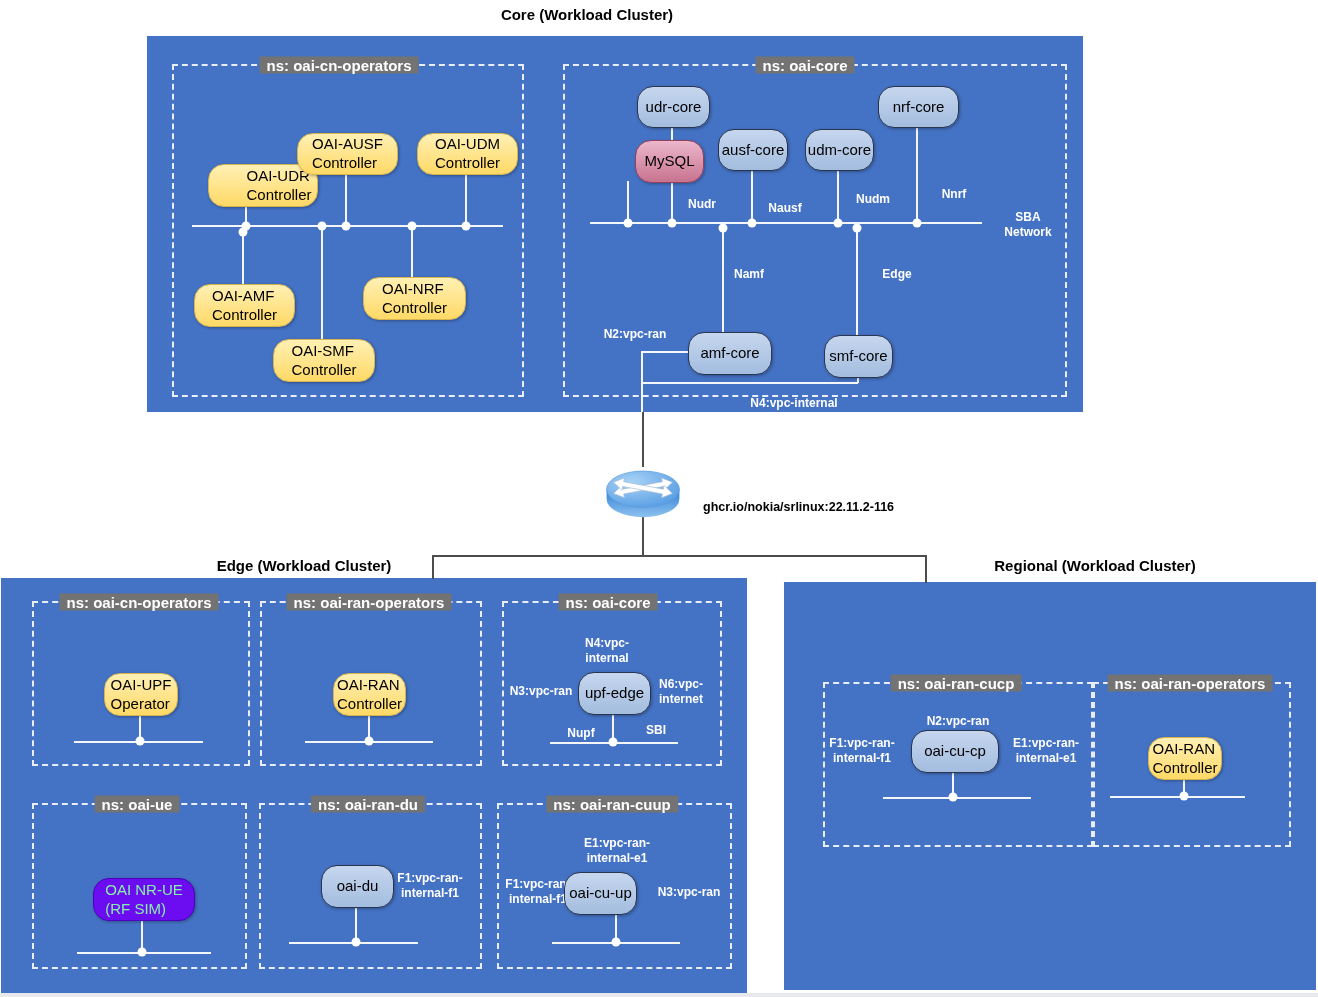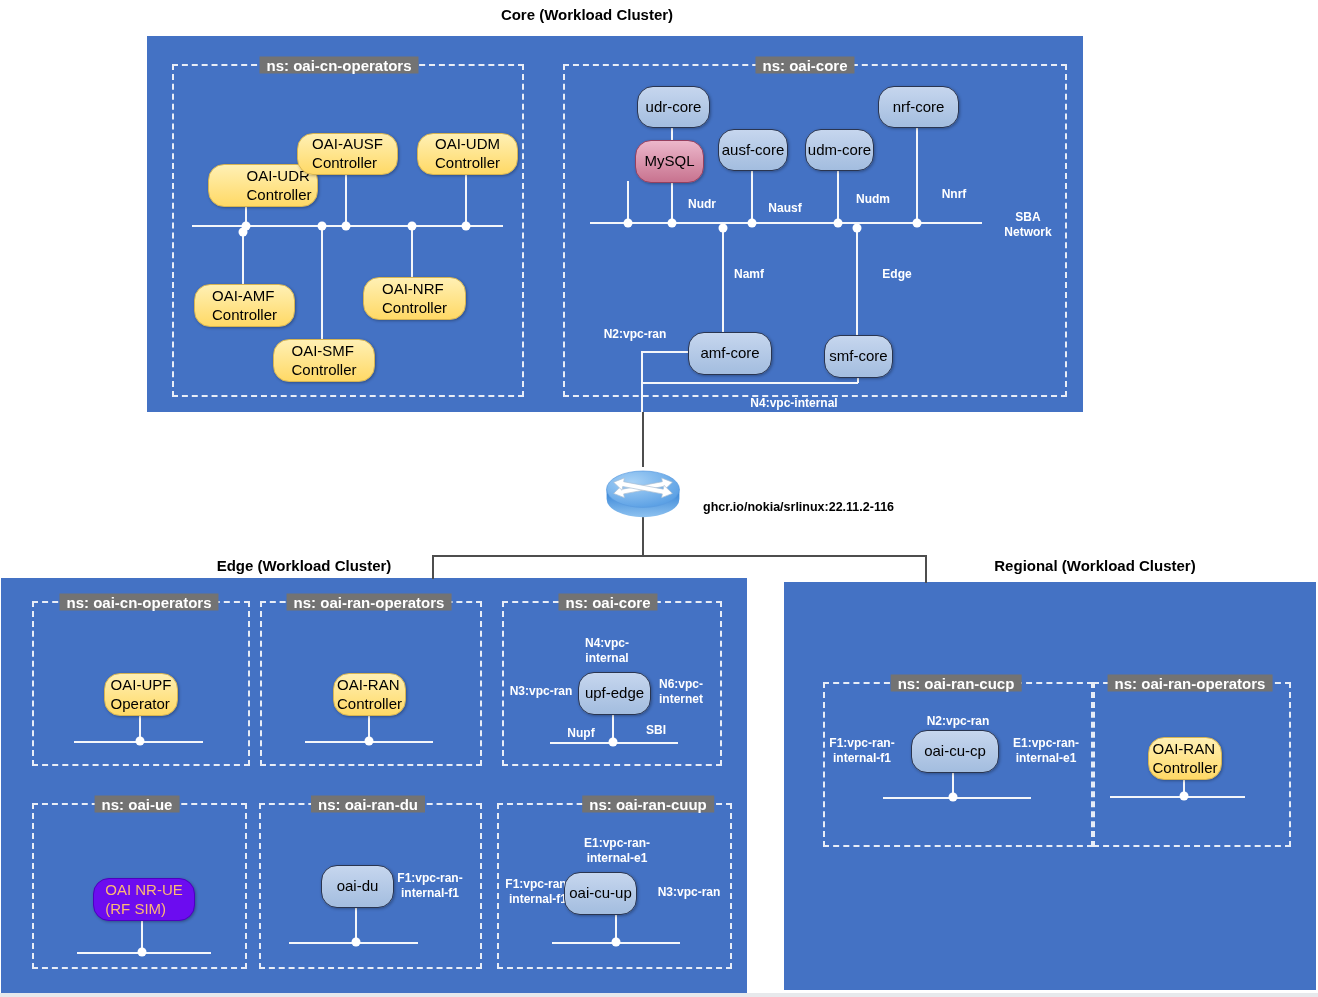--- a/index.html
+++ b/index.html
@@ -10,21 +10,21 @@
                  font-size:15px;white-space:nowrap;}
   .ns{position:absolute;border:2px dashed rgba(255,255,255,0.88);}
   .ns-title{position:absolute;transform:translate(-50%,-50%);background:#737373;color:#fff;
             font-weight:bold;font-size:15px;padding:0 7px;white-space:nowrap;z-index:3;}
   .node{position:absolute;border-radius:16px;display:flex;align-items:center;justify-content:center;
         white-space:pre-line;font-size:15px;line-height:1.25;color:#000;
         z-index:4;box-shadow:1px 1px 3px rgba(0,0,0,0.3);}
   .node.yellow{background:linear-gradient(#fff0b4,#ffd966);border:1px solid #d6b452;}
   .node.blue{background:linear-gradient(#c6d6ee,#a3bddf);border:1.5px solid #2a3550;}
   .node.pink{background:linear-gradient(#ecb7cb,#c8738f);border:1.5px solid #95405f;margin-left:40px;}
-  .node.purple{background:#6c0cf0;border:1.5px solid #4d00c0;color:#fdba74;}
+  .node.purple{background:#6c0cf0;border:1.5px solid #4d00c0;color:#86efac;}
   .h-line{position:absolute;height:2px;background:#f4f6fa;z-index:2;}
   .v-line{position:absolute;width:2px;background:#f4f6fa;z-index:2;}
   .h-dark{position:absolute;height:2px;background:#4d4d4d;z-index:1;}
   .v-dark{position:absolute;width:2px;background:#4d4d4d;z-index:1;}
   .dot{position:absolute;width:9px;height:9px;background:#fff;border-radius:50%;
        transform:translate(-50%,-50%);z-index:5;}
   .netlabel{position:absolute;transform:translate(-50%,-50%);color:#fff;font-weight:bold;
             font-size:12px;text-align:center;white-space:pre-line;line-height:1.25;z-index:3;}
   .router-label{position:absolute;color:#000;font-weight:bold;font-size:12.5px;white-space:nowrap;}
   .bottom-strip{position:absolute;left:0;top:993px;width:1318px;height:4px;background:#e7e9ec;}
@@ -180,21 +180,21 @@
   <div class="ns" style="left:259px;top:803px;width:219px;height:162px;"></div>
   <div class="ns-title" style="left:368px;top:804px;">ns: oai-ran-du</div>
   <div class="h-line" style="left:289px;top:942px;width:129px;"></div>
   <div class="v-line" style="left:355px;top:906px;height:36px;"></div>
   <div class="dot" style="left:356px;top:942px;"></div>
   <div class="node blue" style="left:321px;top:865px;width:71px;height:41px;">oai-du</div>
   <div class="netlabel" style="left:430px;top:886px;">F1:vpc-ran-
 internal-f1</div>
 
   <div class="ns" style="left:497px;top:803px;width:231px;height:162px;"></div>
-  <div class="ns-title" style="left:612px;top:804px;margin-left:36px;">ns: oai-ran-cuup</div>
+  <div class="ns-title" style="left:612px;top:804px;">ns: oai-ran-cuup</div>
   <div class="h-line" style="left:552px;top:942px;width:128px;"></div>
   <div class="v-line" style="left:615px;top:913px;height:29px;"></div>
   <div class="dot" style="left:616px;top:942px;"></div>
   <div class="node blue" style="left:564px;top:872px;width:71px;height:41px;">oai-cu-up</div>
   <div class="netlabel" style="left:617px;top:851px;">E1:vpc-ran-
 internal-e1</div>
   <div class="netlabel" style="left:538px;top:892px;">F1:vpc-ran-
 internal-f1</div>
   <div class="netlabel" style="left:689px;top:892px;">N3:vpc-ran</div>
 

